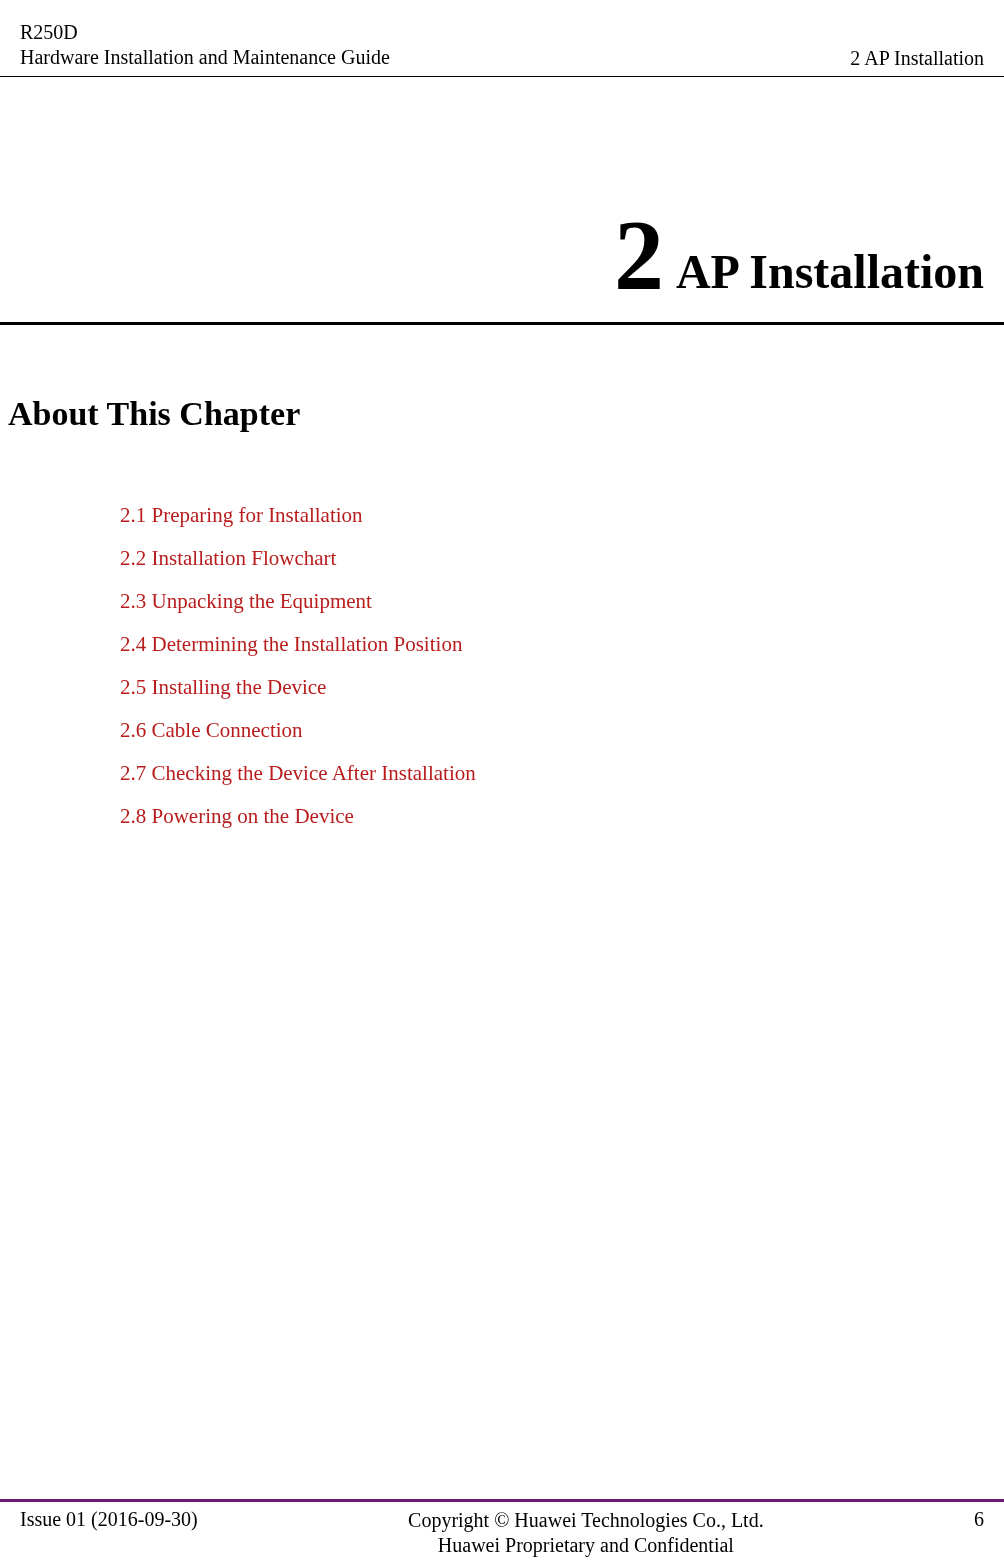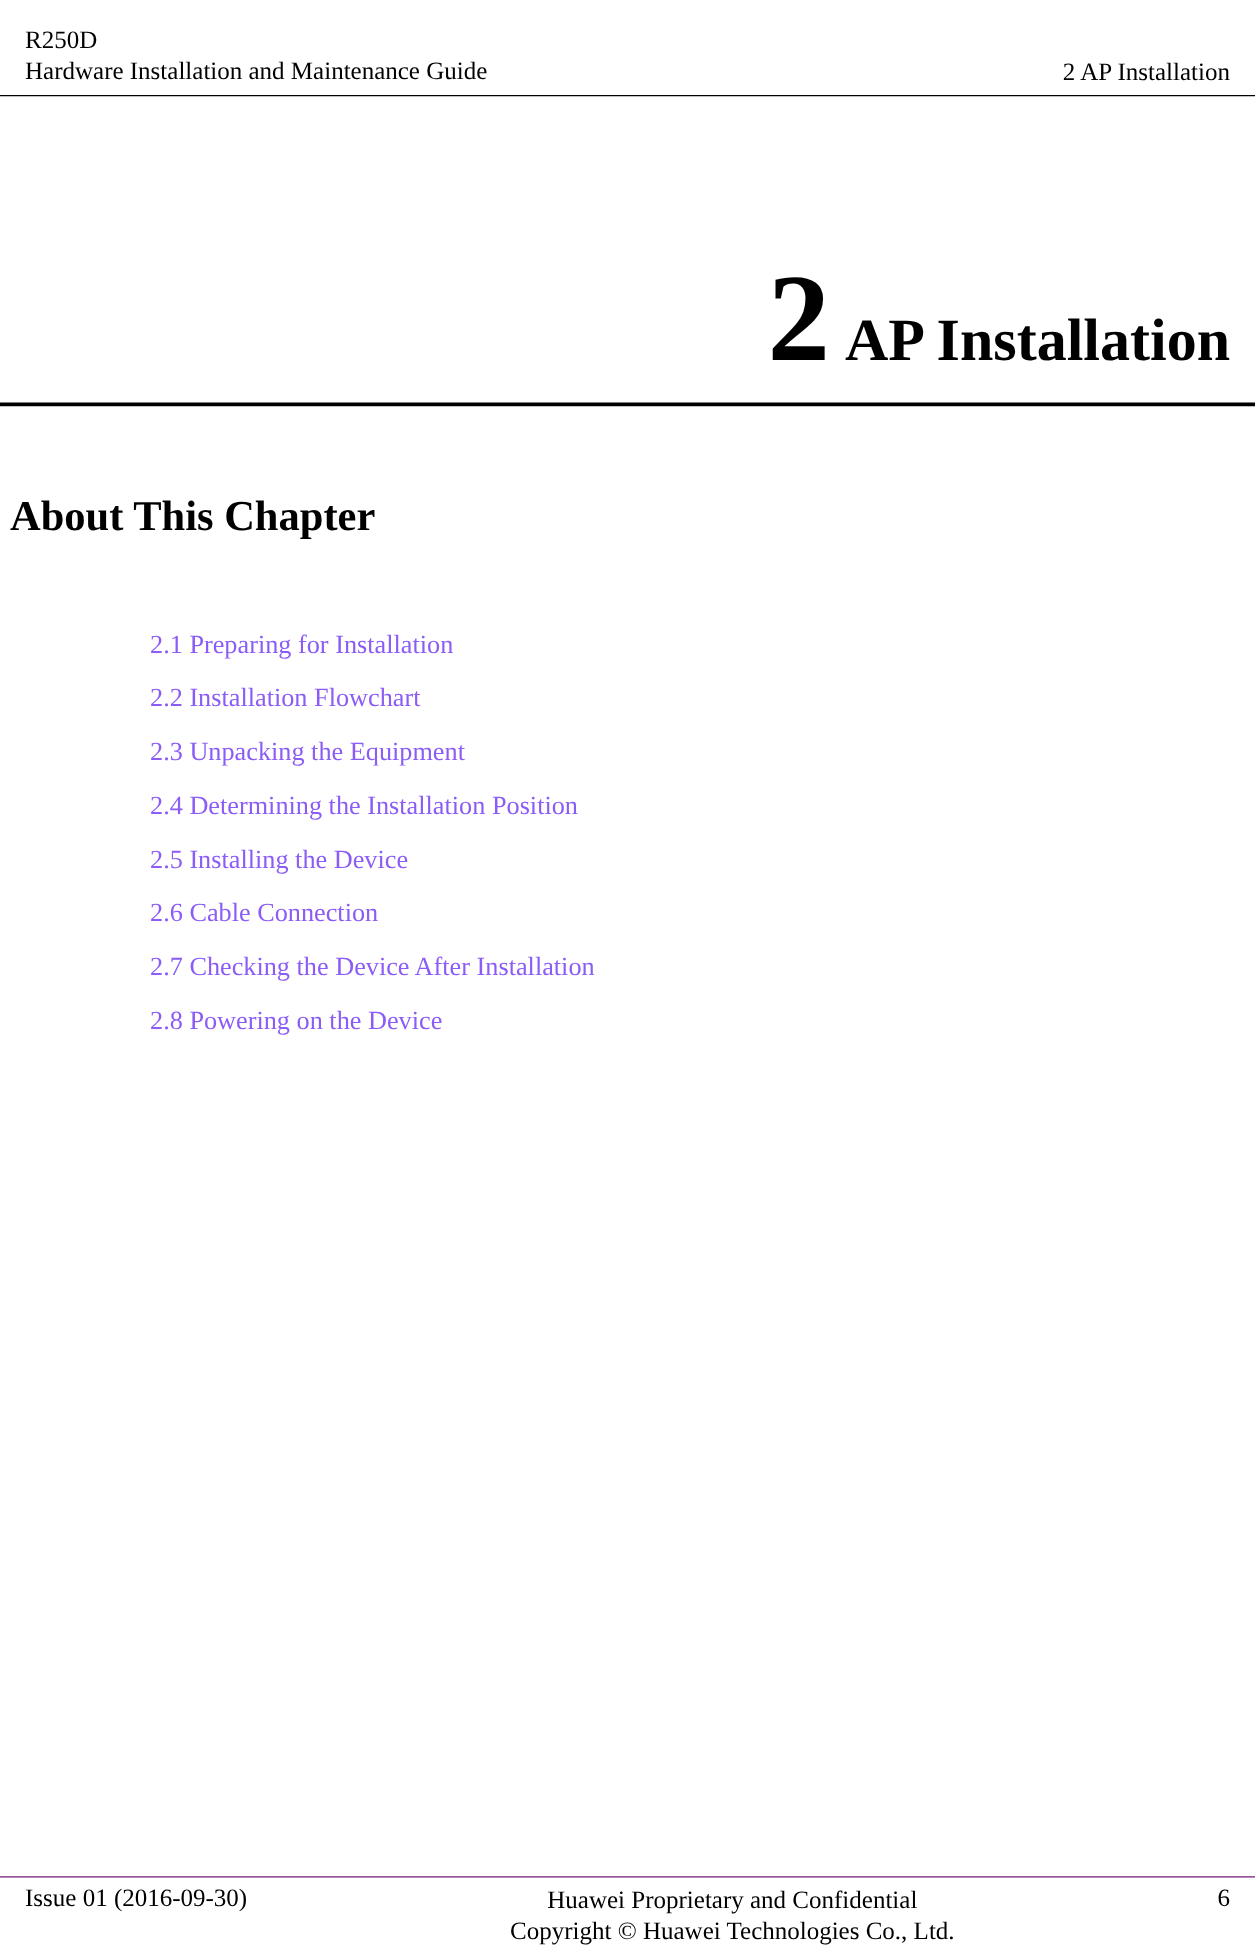--- a/index.html
+++ b/index.html
@@ -55,32 +55,32 @@
       font-family: "Book Antiqua", Palatino, serif;
       font-size: 34px;
       font-weight: bold;
       padding: 70px 20px 10px 8px;
     }
     .toc-list {
       padding: 60px 20px 0 120px;
     }
     .toc-link {
       display: block;
-      color: #8b5cf6;
+      color: #b91c1c;
       font-size: 21px;
       margin-bottom: 18px;
       text-decoration: none;
       font-family: "Times New Roman", Times, serif;
     }
     .page-footer {
       position: absolute;
       bottom: 8px;
       left: 0;
       right: 0;
-      border-top: 1px solid #701a75;
+      border-top: 3px solid #701a75;
       padding: 6px 20px 0 20px;
       display: flex;
       justify-content: space-between;
       align-items: flex-start;
       font-size: 20px;
     }
     .footer-center {
       text-align: center;
       line-height: 1.25;
     }
@@ -113,17 +113,17 @@
   <a class="toc-link" href="#">2.4 Determining the Installation Position</a>
   <a class="toc-link" href="#">2.5 Installing the Device</a>
   <a class="toc-link" href="#">2.6 Cable Connection</a>
   <a class="toc-link" href="#">2.7 Checking the Device After Installation</a>
   <a class="toc-link" href="#">2.8 Powering on the Device</a>
 </div>
 
 <div class="page-footer">
   <div class="footer-left">Issue 01 (2016-09-30)</div>
   <div class="footer-center">
+    <div>Copyright © Huawei Technologies Co., Ltd.</div>
     <div>Huawei Proprietary and Confidential</div>
-    <div>Copyright © Huawei Technologies Co., Ltd.</div>
   </div>
   <div class="footer-right">6</div>
 </div>
 
 </body></html>

